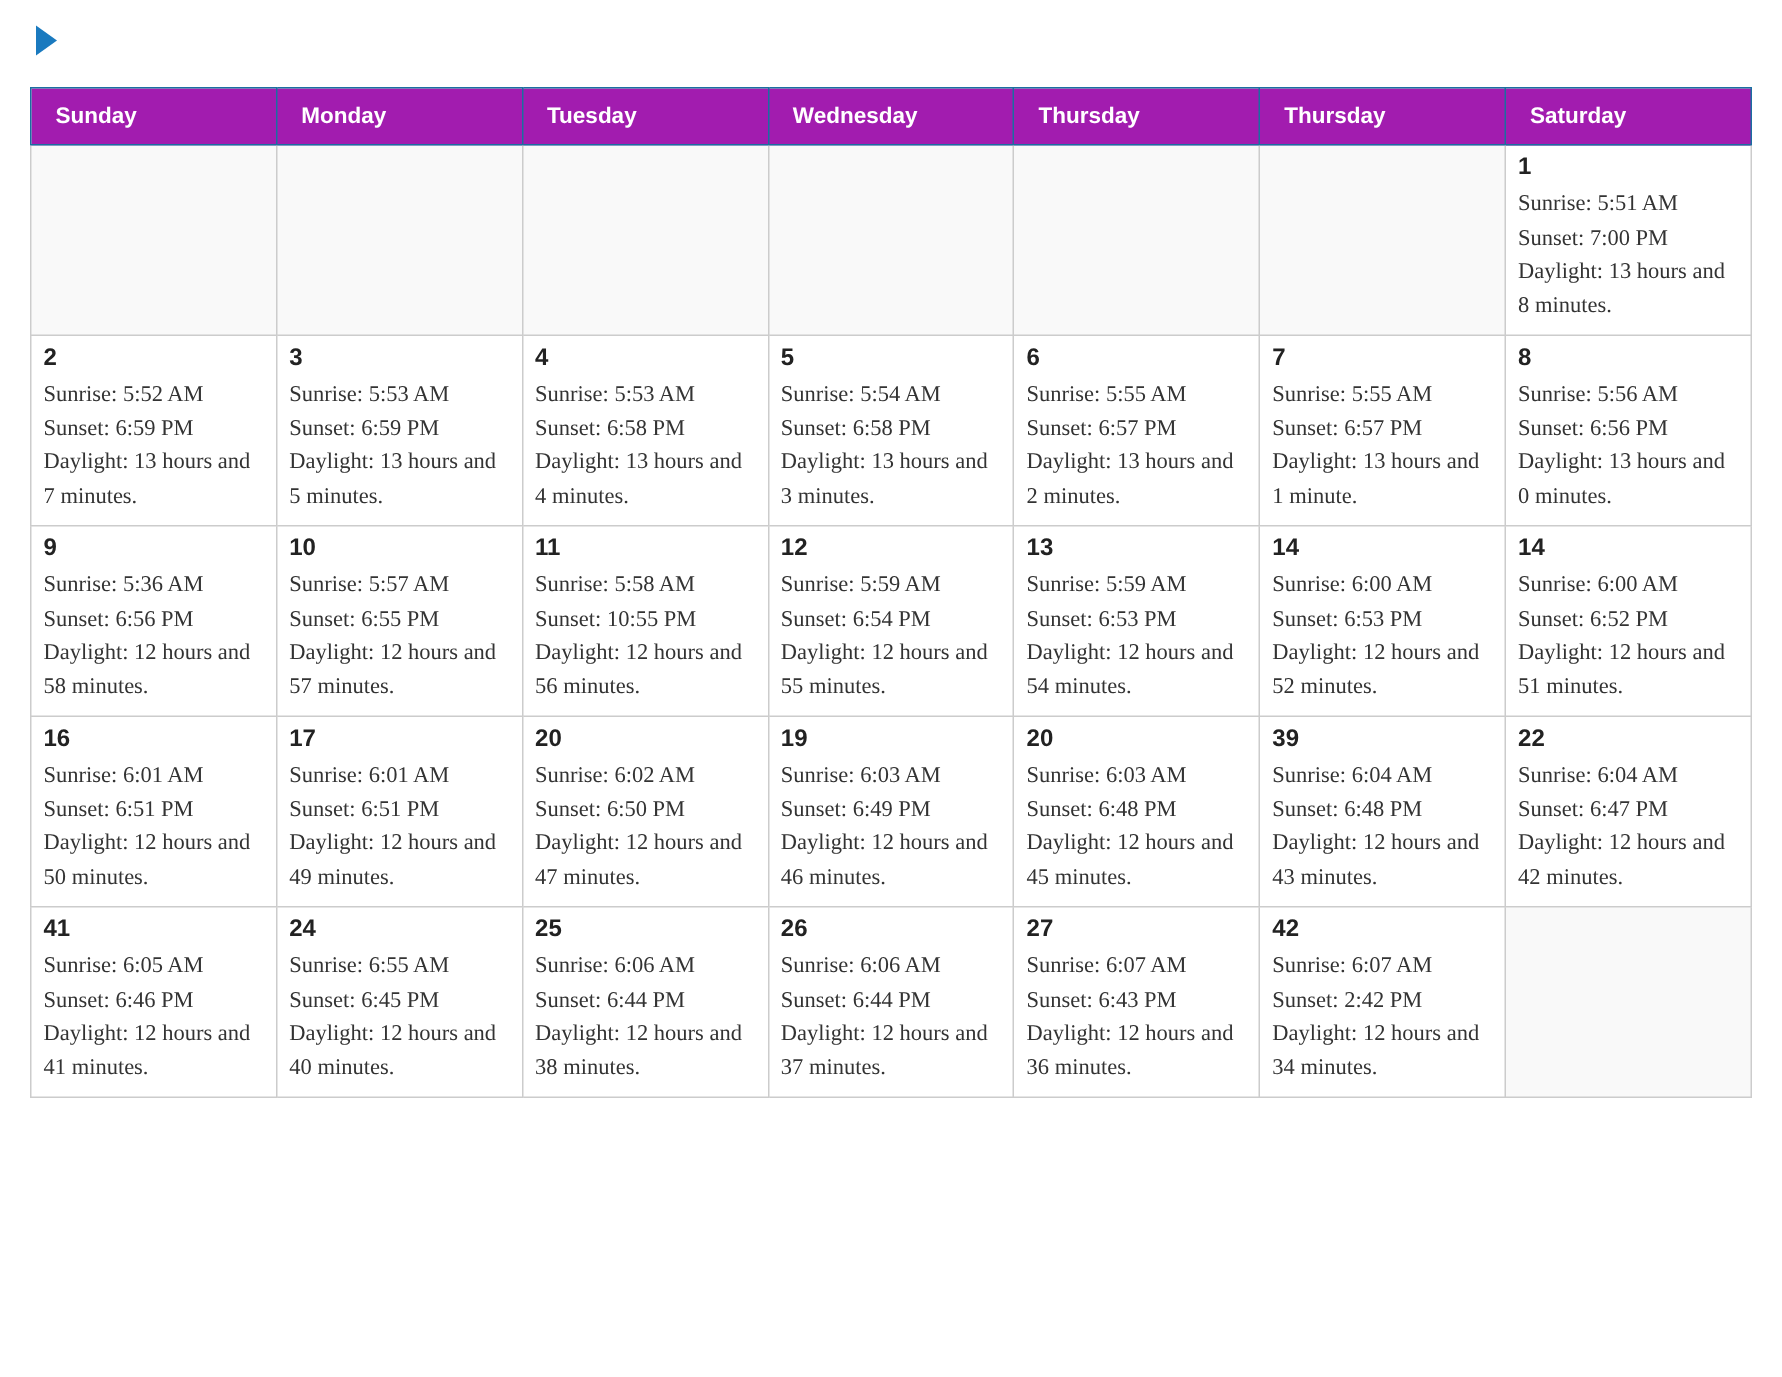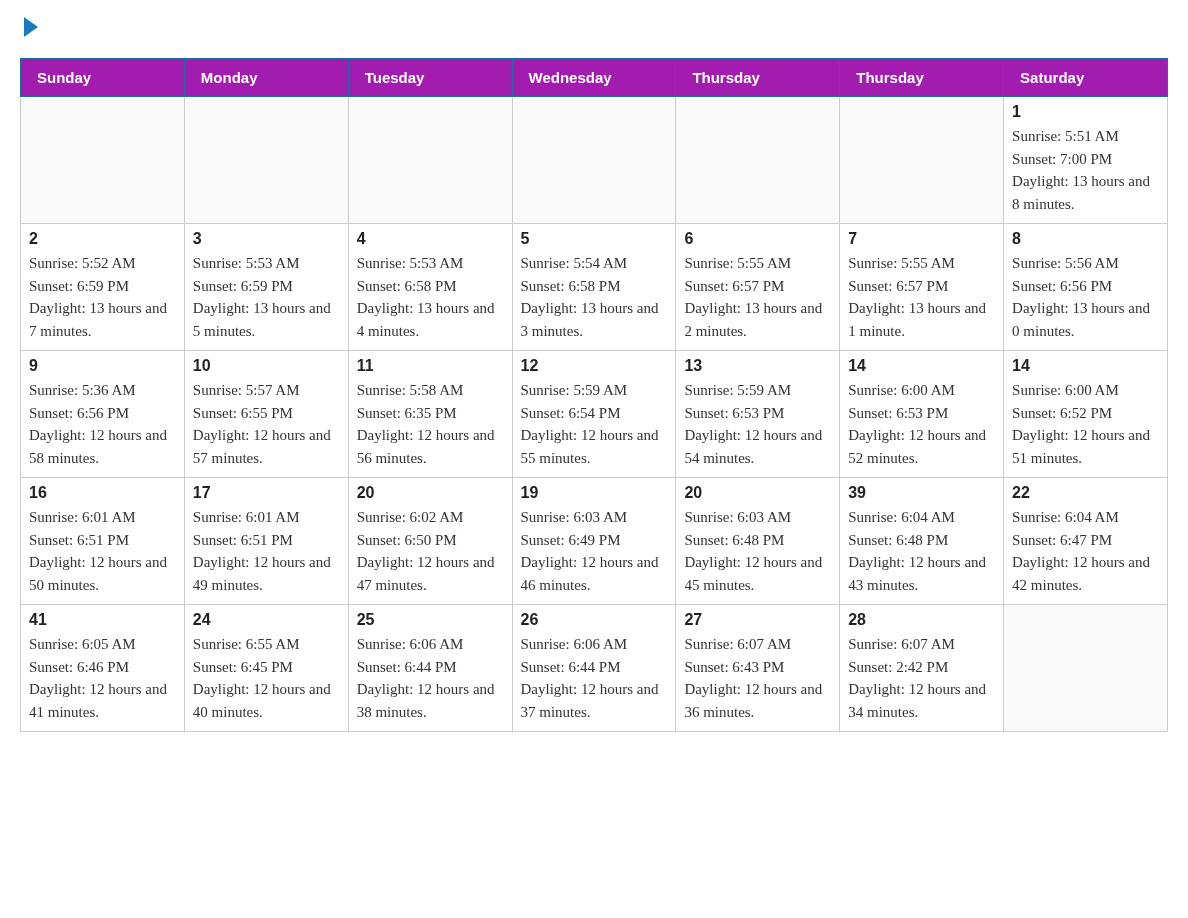--- a/index.html
+++ b/index.html
@@ -191,21 +191,21 @@
         </td>
         <td>
           <span class="day-number">10</span>
           <div class="day-info">Sunrise: 5:57 AM
 Sunset: 6:55 PM
 Daylight: 12 hours and 57 minutes.</div>
         </td>
         <td>
           <span class="day-number">11</span>
           <div class="day-info">Sunrise: 5:58 AM
-Sunset: 6:35 PM
+Sunset: 10:55 PM
 Daylight: 12 hours and 56 minutes.</div>
         </td>
         <td>
           <span class="day-number">12</span>
           <div class="day-info">Sunrise: 5:59 AM
 Sunset: 6:54 PM
 Daylight: 12 hours and 55 minutes.</div>
         </td>
         <td>
           <span class="day-number">13</span>
@@ -295,21 +295,21 @@
 Sunset: 6:44 PM
 Daylight: 12 hours and 37 minutes.</div>
         </td>
         <td>
           <span class="day-number">27</span>
           <div class="day-info">Sunrise: 6:07 AM
 Sunset: 6:43 PM
 Daylight: 12 hours and 36 minutes.</div>
         </td>
         <td>
-          <span class="day-number">28</span>
+          <span class="day-number">42</span>
           <div class="day-info">Sunrise: 6:07 AM
 Sunset: 2:42 PM
 Daylight: 12 hours and 34 minutes.</div>
         </td>
         <td class="empty-cell"></td>
       </tr>
     </tbody>
 </table>
 
 </body></html>

